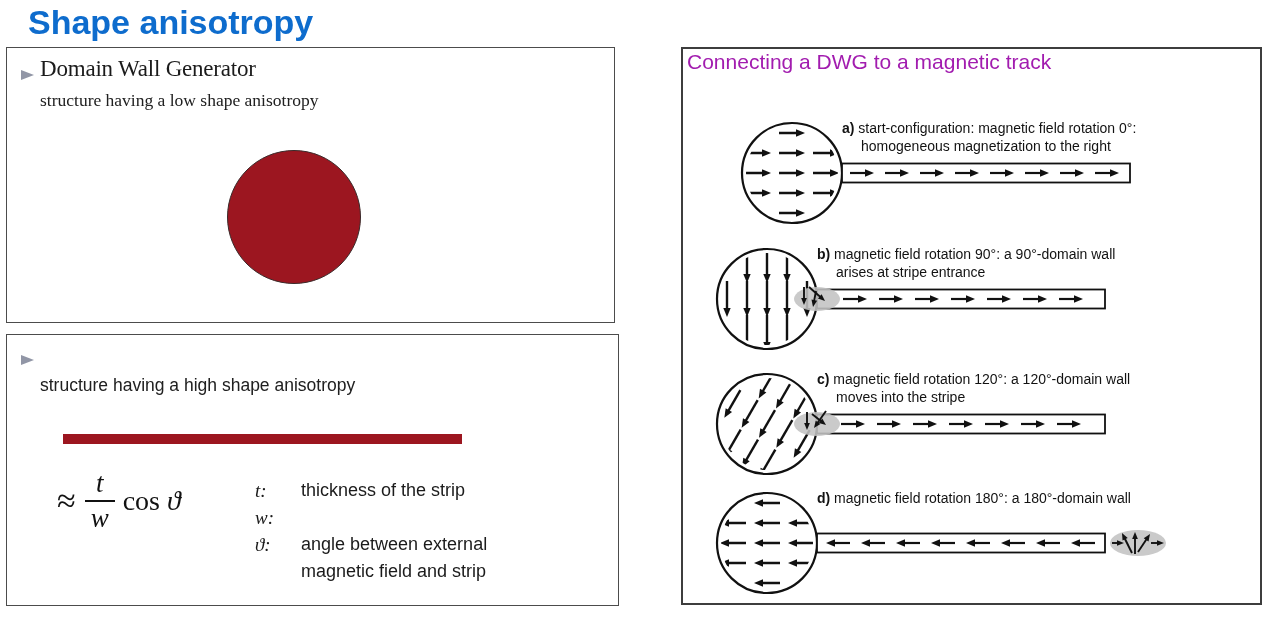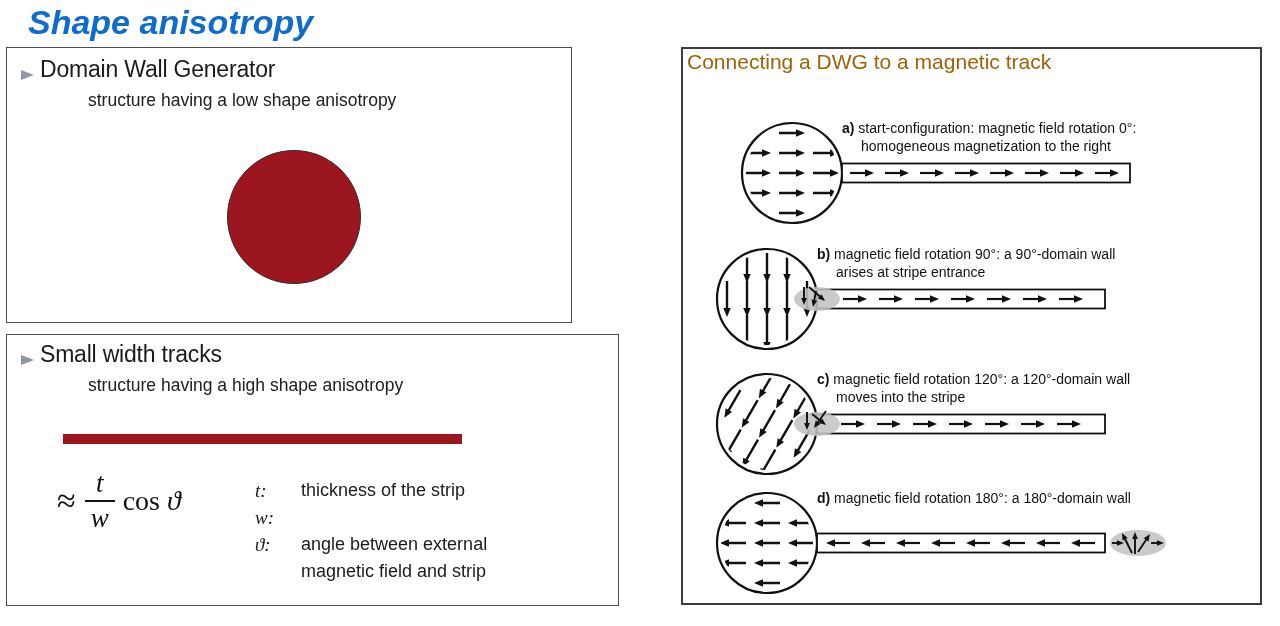--- a/index.html
+++ b/index.html
@@ -3,38 +3,38 @@
 <meta charset="utf-8">
 <style>
   html,body{margin:0;padding:0;}
   body{
     width:1280px;height:626px;position:relative;overflow:hidden;
     background:#ffffff;color:#1c1c1c;
     font-family:"Liberation Sans",sans-serif;
   }
   .page-title{
     position:absolute;left:28px;top:0px;height:44px;line-height:44px;
-    font-size:34px;font-weight:bold;color:var(--accent-blue,#0e6ccd);font-style:italic;
+    font-size:34px;font-weight:bold;color:var(--accent-blue,#0e6ccd);
   }
   .panel{
     position:absolute;background:#fff;border:1.6px solid #4c4c4c;box-sizing:border-box;
   }
-  #panel-dwg{left:6px;top:47px;width:566px;height:276px;}
+  #panel-dwg{left:6px;top:47px;width:609px;height:276px;font-family:Liberation Serif, serif;}
   #panel-tracks{left:6px;top:334px;width:613px;height:272px;}
   #panel-connect{left:681px;top:47px;width:581px;height:558px;border:2px solid #3d3d3d;}
   .bullet{
     position:absolute;left:14px;width:0;height:0;
     border-left:13px solid var(--bullet-gray,#9196a6);
     border-top:5.5px solid transparent;border-bottom:5.5px solid transparent;
   }
   .panel-heading{
     position:absolute;left:33px;font-size:23px;color:#1b1b1b;letter-spacing:-0.2px;white-space:nowrap;
   }
   .panel-sub{
-    position:absolute;left:33px;font-size:17.5px;color:#202020;white-space:nowrap;margin-left:48px;
+    position:absolute;left:33px;font-size:17.5px;color:#202020;white-space:nowrap;
   }
   #dwg-circle{
     position:absolute;left:220px;top:102px;width:134px;height:134px;border-radius:50%;
     background:var(--dark-red,#9c1620);border:1.5px solid #3a2a2a;box-sizing:border-box;
   }
   #track-bar{
     position:absolute;left:56px;top:99px;width:399px;height:9.5px;
     background:var(--dark-red,#9c1620);
   }
   
@@ -47,21 +47,21 @@
   #formula .frac .num,#formula .frac .den{font-size:27px;font-style:italic;padding:1px 2px;}
   #formula .frac .fbar{width:30px;height:2px;background:#111;margin:2px 0;}
   #formula .cosword{font-size:28px;margin-left:8px;}
   #formula .theta{font-size:28px;font-style:italic;margin-left:7px;}
   
   #legend{position:absolute;left:248px;top:142px;font-size:18px;line-height:27px;color:#1b1b1b;}
   #legend .lrow{display:flex;}
   #legend .sym{width:46px;font-family:"Liberation Serif","DejaVu Serif",serif;font-style:italic;font-size:19px;}
   #legend .desc{width:240px;}
   
-  #connect-title{position:absolute;left:4px;top:1px;font-size:21px;color:#a16207;white-space:nowrap;}
+  #connect-title{position:absolute;left:4px;top:1px;font-size:21px;color:#a21caf;white-space:nowrap;}
   .dwg-row{position:absolute;left:0;width:577px;height:126px;}
   .dwg-row svg{position:absolute;left:0;top:0;}
   .dwg-label{
     position:absolute;left:134px;top:10px;width:452px;
     font-size:14px;line-height:17.5px;color:#121212;
   }
   .dwg-label .l2{margin-left:19px;}
   .dwg-note{position:absolute;left:156px;top:78px;font-size:14px;color:#121212;}
 </style>
 </head>
@@ -71,21 +71,20 @@
 
 <div class="panel" id="panel-dwg">
   <span class="bullet" style="top:22px"></span>
   <div class="panel-heading" style="top:8px">Domain Wall Generator</div>
   <div class="panel-sub" style="top:42px">structure having a low shape anisotropy</div>
   <div id="dwg-circle"></div>
 </div>
 
 <div class="panel" id="panel-tracks">
   <span class="bullet" style="top:20px"></span>
-  <div class="panel-heading" style="top:6px">Small width tracks</div>
   <div class="panel-sub" style="top:40px">structure having a high shape anisotropy</div>
   <div id="track-bar"></div>
 
   <div id="formula">
     <span class="approx">≈</span>
     <span class="frac">
       <span class="num">t</span>
       <span class="fbar"></span>
       <span class="den">w</span>
     </span>

